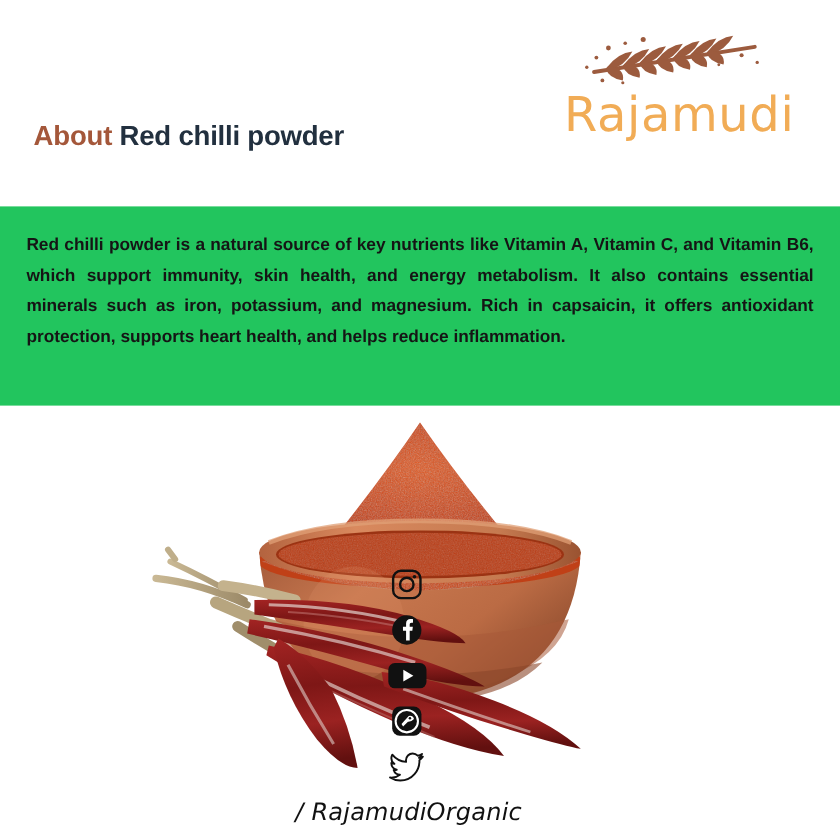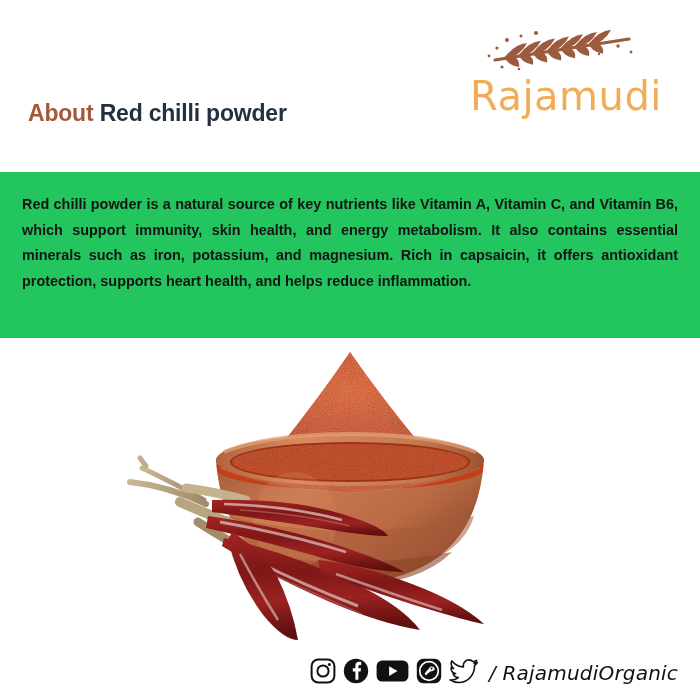--- a/index.html
+++ b/index.html
@@ -75,20 +75,21 @@
   }
   #product-photo svg { display:block; width:460px; height:300px; }
 
   
   #footer {
     position:absolute; left:0; bottom:12px;
     width:700px;
     display:flex; align-items:center; justify-content:flex-end;
     padding-right:22px;
     gap:7px;
+    flex-direction:column;
   }
   .social-icon { display:block; }
   #footer-handle {
     font-family:"DejaVu Sans", sans-serif;
     font-style:italic;
     font-size:20px;
     color:#111111;
     margin-left:3px;
     letter-spacing:0.2px;
   }

